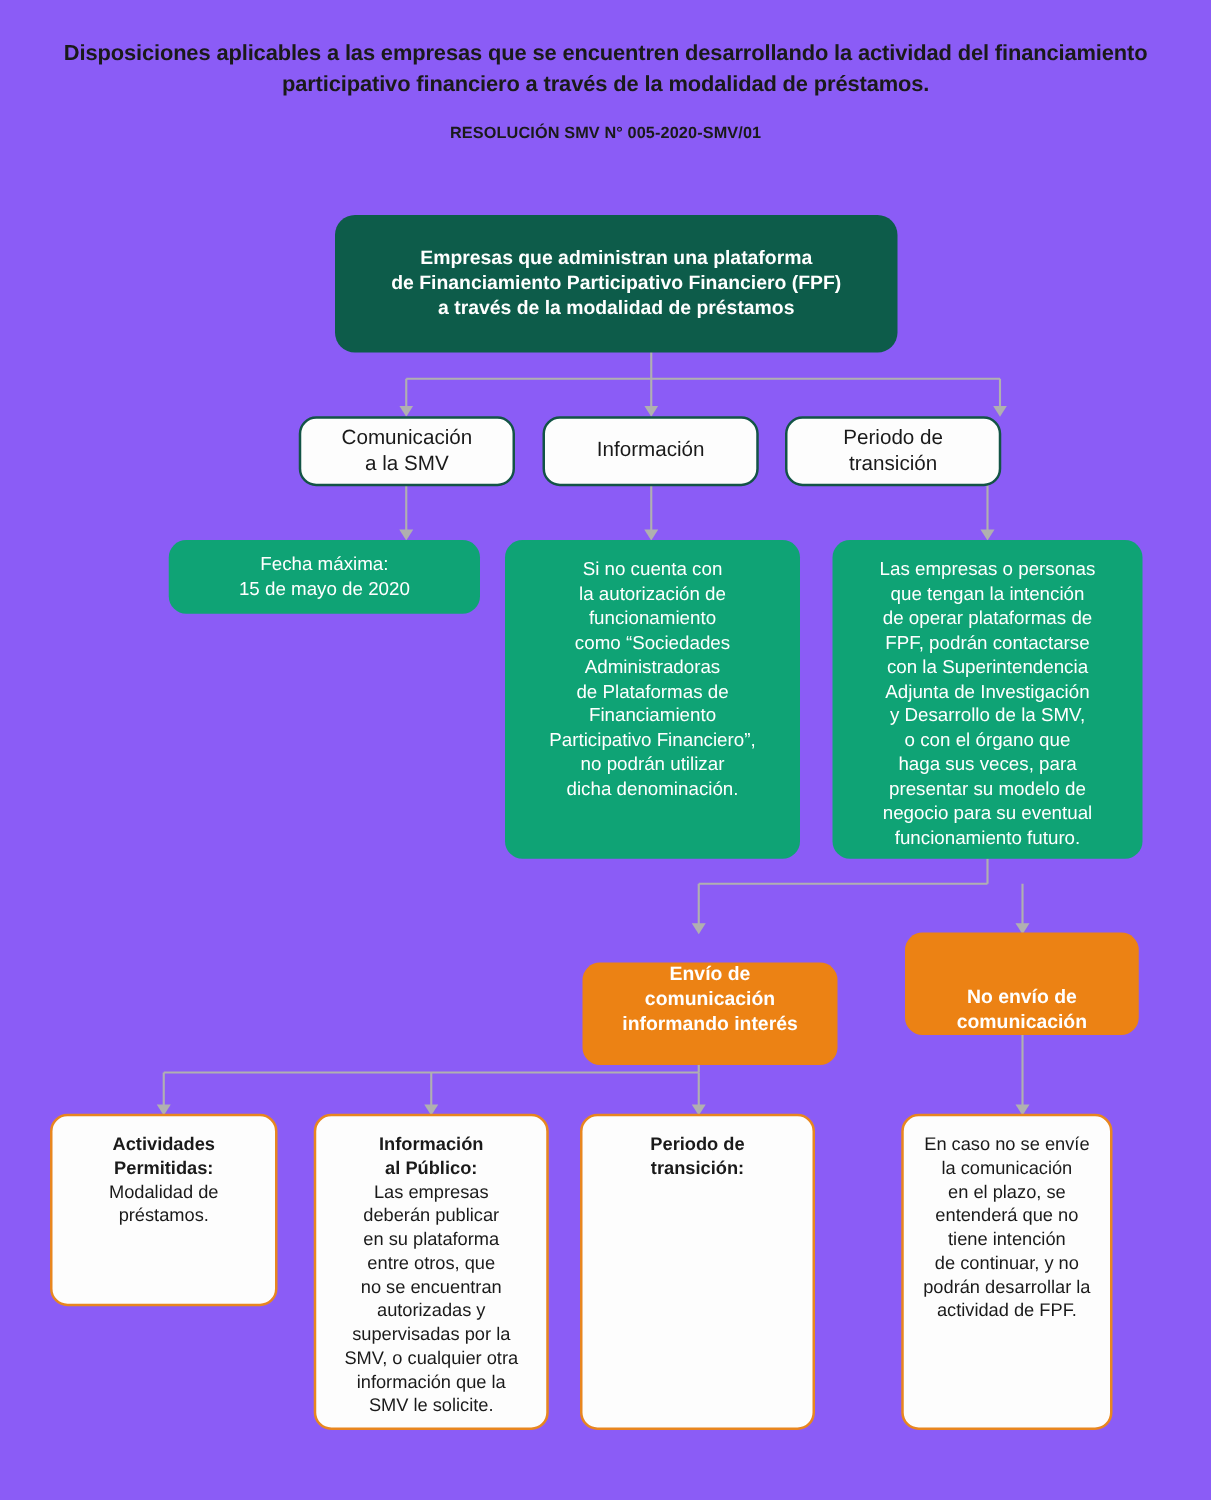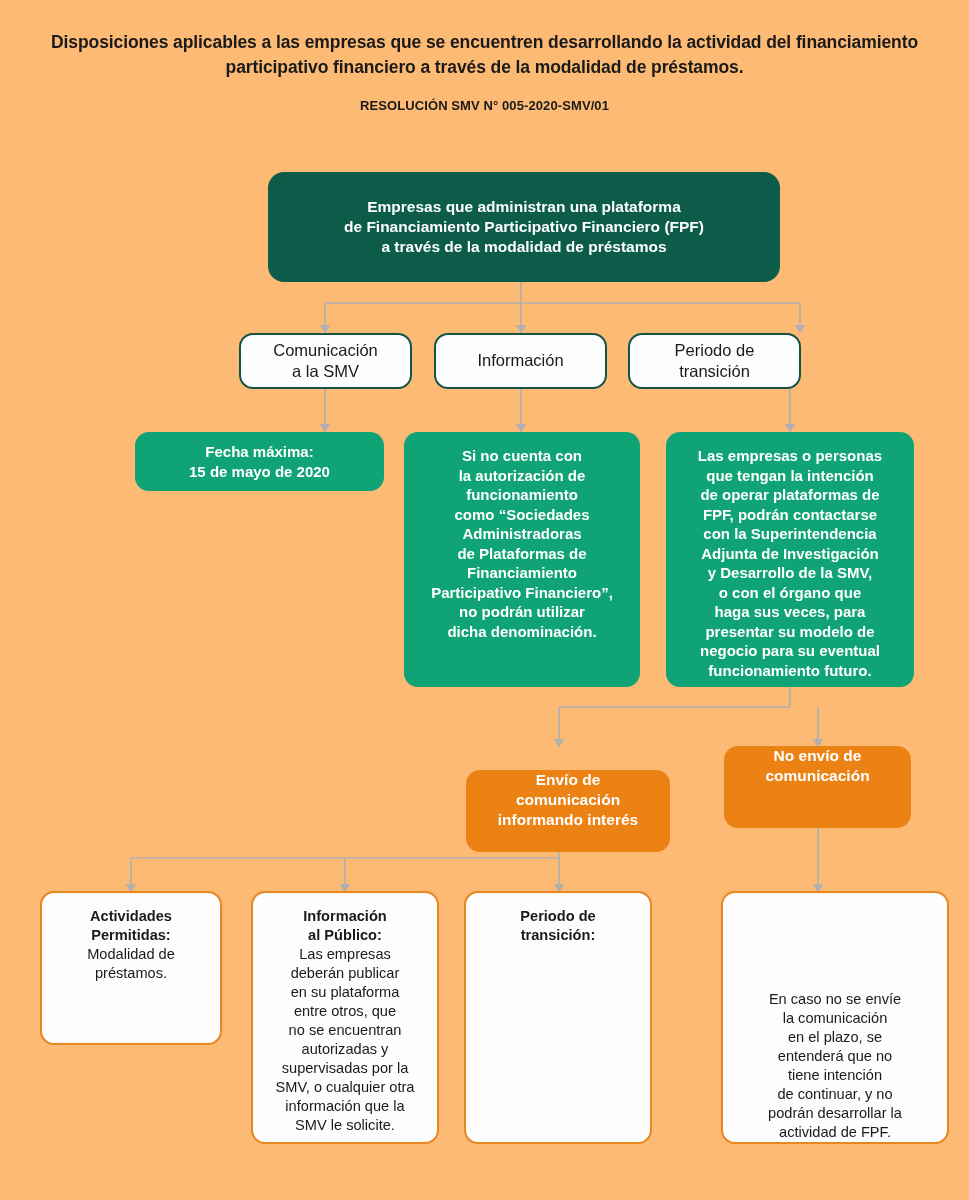--- a/index.html
+++ b/index.html
@@ -4,21 +4,21 @@
 <style>
   html,body{margin:0;padding:0;background:#ffffff;}
   body{
     font-family:"Liberation Sans", sans-serif;
     -webkit-font-smoothing:antialiased;
   }
   #page{
     position:relative;
     width:969px;
     height:1200px;
-    background:#fdba74;
+    background:#8b5cf6;
     overflow:hidden;
   }
 
   
   .title{
     position:absolute;
     left:40px; top:30px; width:889px;
     text-align:center;
     font-size:17.5px;
     font-weight:bold;
@@ -70,21 +70,21 @@
     color:#1a1a1a;
     border:2.6px solid #135446;
     font-size:16.5px;
     font-weight:normal;
     align-items:center;
   }
   .n-greenfill{
     background:#0fa375;
     color:#ffffff;
     font-size:15px;
-    font-weight:bold;
+    font-weight:normal;
   }
   .n-orangefill{
     background:#ec8214;
     color:#ffffff;
     font-size:15.5px;
     font-weight:bold;
   }
   .n-outline-orange{
     background:#fdfdfd;
     color:#1a1a1a;
@@ -129,21 +129,21 @@
       <path d="M559,828 L559,858"></path>
       <path d="M131,858 L559,858"></path>
       <path d="M131,858 L131,888" marker-end="url(#ah)"></path>
       <path d="M345,858 L345,888" marker-end="url(#ah)"></path>
       <path d="M559,858 L559,888" marker-end="url(#ah)"></path>
 
       <path d="M818,828 L818,888" marker-end="url(#ah)"></path>
     </g>
   </svg>
 
-  <div class="node n-darkfill" style="left:268px; top:172px; width:512px; height:110px; align-items:center;">
+  <div class="node n-darkfill" style="left:268px; top:172px; width:450px; height:110px; align-items:center;">
     <span class="txt">Empresas que administran una plataforma
 de Financiamiento Participativo Financiero (FPF)
 a través de la modalidad de préstamos</span>
   </div>
 
   <div class="node n-outline-green" style="left:239px; top:333px; width:173px; height:56px;">
     <span class="txt">Comunicación
 a la SMV</span>
   </div>
 
@@ -188,21 +188,21 @@
 no podrán utilizar
 dicha denominación.</span>
   </div>
 
   <div class="node n-orangefill" style="left:466px; top:770px; width:204px; height:82px; align-items:flex-start;">
     <span class="txt">Envío de
 comunicación
 informando interés</span>
   </div>
 
-  <div class="node n-orangefill" style="left:724px; top:746px; width:187px; height:82px; align-items:flex-start;">
+  <div class="node n-orangefill" style="left:724px; top:746px; width:187px; height:82px; align-items:flex-end;">
     <span class="txt">No envío de
 comunicación</span>
   </div>
 
   <div class="node n-outline-orange pad-c" style="left:251px; top:891px; width:188px; height:253px;">
     <span class="txt"><span class="hd" style="white-space: pre-line;">Información
 al Público:</span><span>Las empresas
 deberán publicar
 en su plataforma
 entre otros, que
@@ -218,21 +218,21 @@
     <span class="txt"><span class="hd" style="white-space: pre-line;">Actividades
 Permitidas:</span><span>Modalidad de
 préstamos.</span></span>
   </div>
 
   <div class="node n-outline-orange pad-c" style="left:464px; top:891px; width:188px; height:253px;">
     <span class="txt"><span class="hd" style="white-space: pre-line;">Periodo de
 transición:</span></span>
   </div>
 
-  <div class="node n-outline-orange pad-c" style="left:721px; top:891px; width:228px; height:253px;align-items:flex-end;">
+  <div class="node n-outline-orange pad-c" style="left:721px; top:891px; width:169px; height:253px;">
     <span class="txt"><span>En caso no se envíe
 la comunicación
 en el plazo, se
 entenderá que no
 tiene intención
 de continuar, y no
 podrán desarrollar la
 actividad de FPF.</span></span>
   </div>
 

